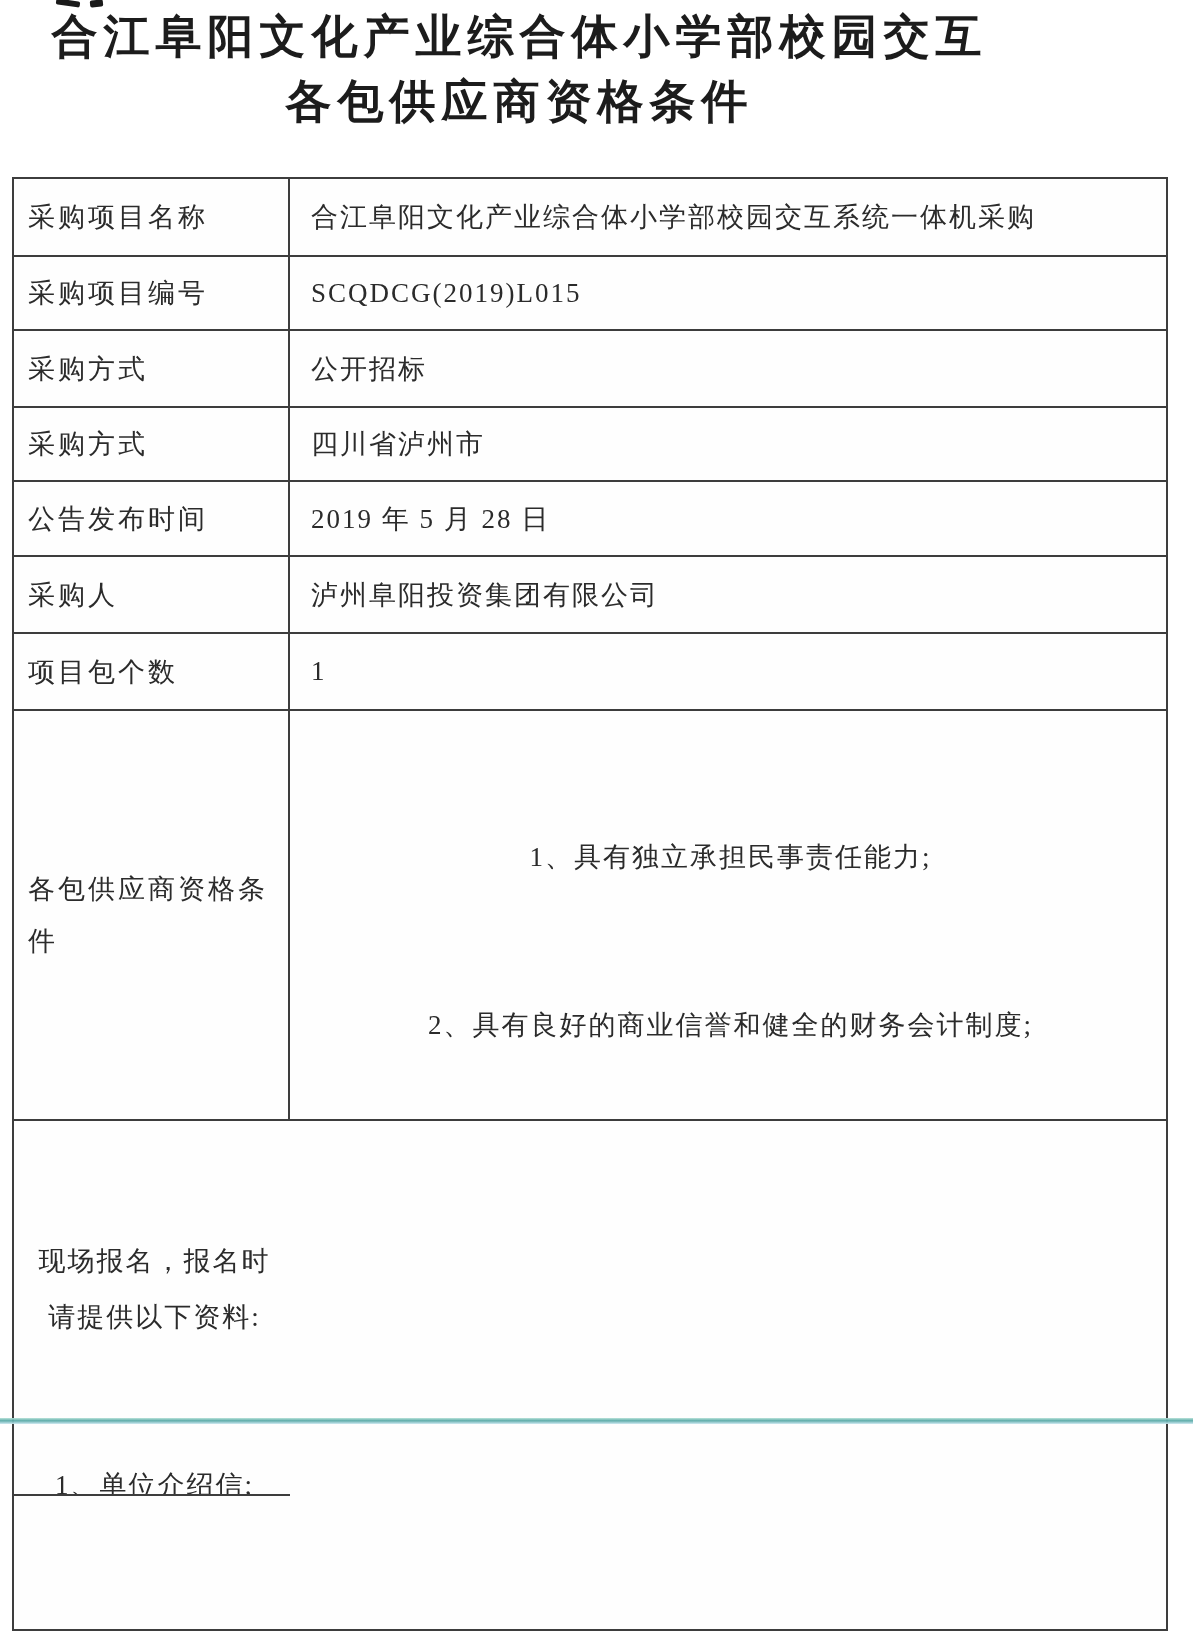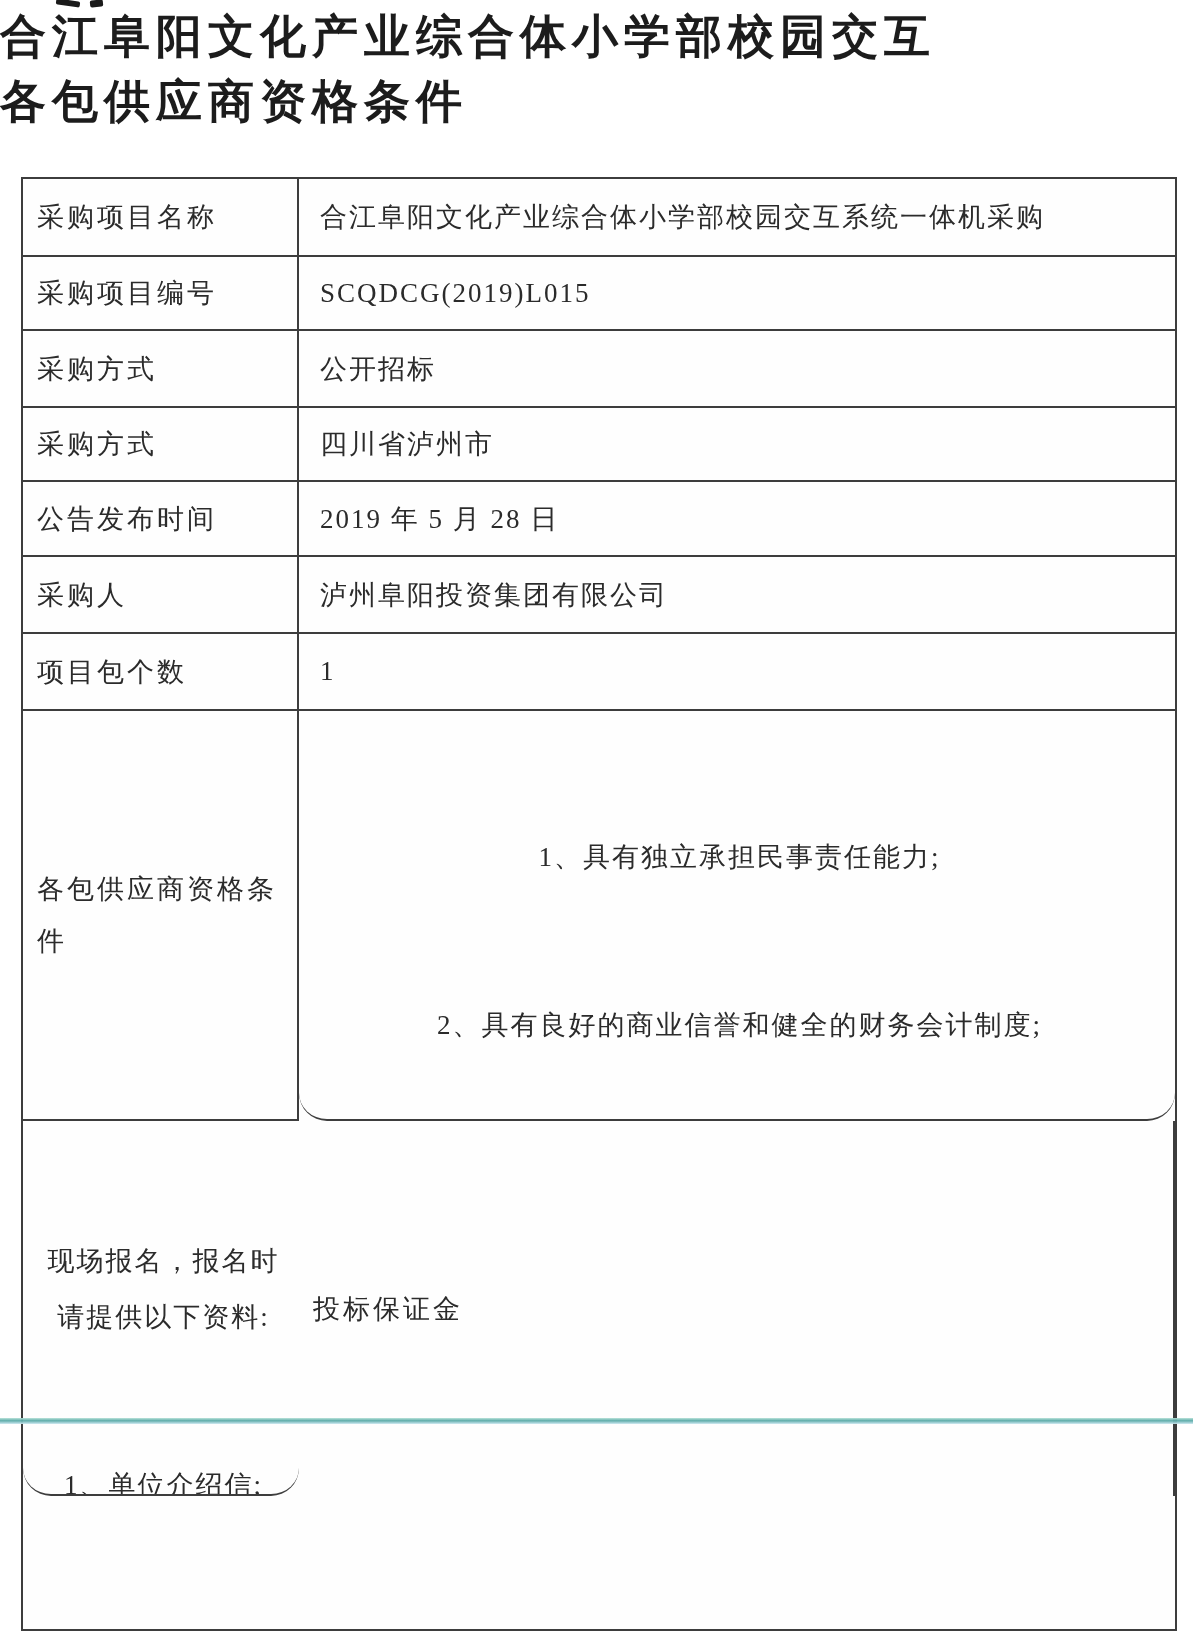--- a/index.html
+++ b/index.html
@@ -17,31 +17,32 @@
     box-sizing: border-box;
   }
   *, *:before, *:after { box-sizing: border-box; }
 
   
   .title-block {
     position: absolute;
     top: 4px;
     left: 0;
     width: 1039px;
+    text-align: center;
     font-weight: 700;
     font-size: 46px;
     line-height: 65px;
     letter-spacing: 6px;
     color: #1c1c1c;
   }
 
   
   .doc-table {
     position: absolute;
-    left: 21px;
+    left: 12px;
     top: 177px;
     width: 1156px;
     border: 2px solid #3d3d3d;
     display: grid;
     grid-template-columns: 276px 1fr;
     grid-template-rows: 78px 74px 77px 74px 75px 77px 77px 410px 375px 133px;
     background: #fefefe;
   }
   .cell {
     border-bottom: 2px solid #3d3d3d;
@@ -64,21 +65,20 @@
     padding: 0 16px 0 21px;
     font-size: 27px;
     letter-spacing: 2px;
     color: #2b2b2b;
     white-space: pre-wrap;
     text-align: center;
   }
   .cell.val.multi {
     display: block;
     line-height: 56px;
-    border-radius: 28px;
   }
   .cell.val.quals   { padding-top: 6px; }
   .cell.val.sale    { }
   .cell.val.deposit { padding-top: 12px; }
   .line { white-space: pre-wrap; }
 
   
   .scan-line {
     position: absolute;
     left: 0;
@@ -144,21 +144,20 @@
 
   <div class="cell val multi sale">
     <div class="line">现场报名，报名时请提供以下资料:</div>
     <div class="line">1、单位介绍信;</div>
     
     
     
     
   </div>
 
-  <div class="cell lab last">投标保证金</div>
   <div class="cell val multi deposit last">
     <div class="line"></div>
     
   </div>
 
 </div>
 
 <div class="scan-line"></div>
 
 </body></html>

